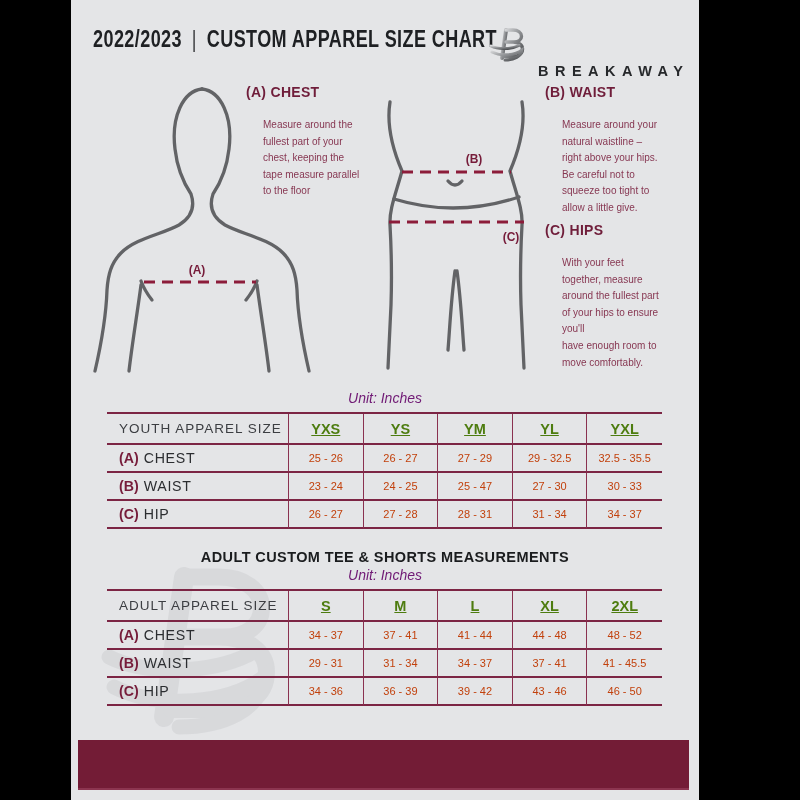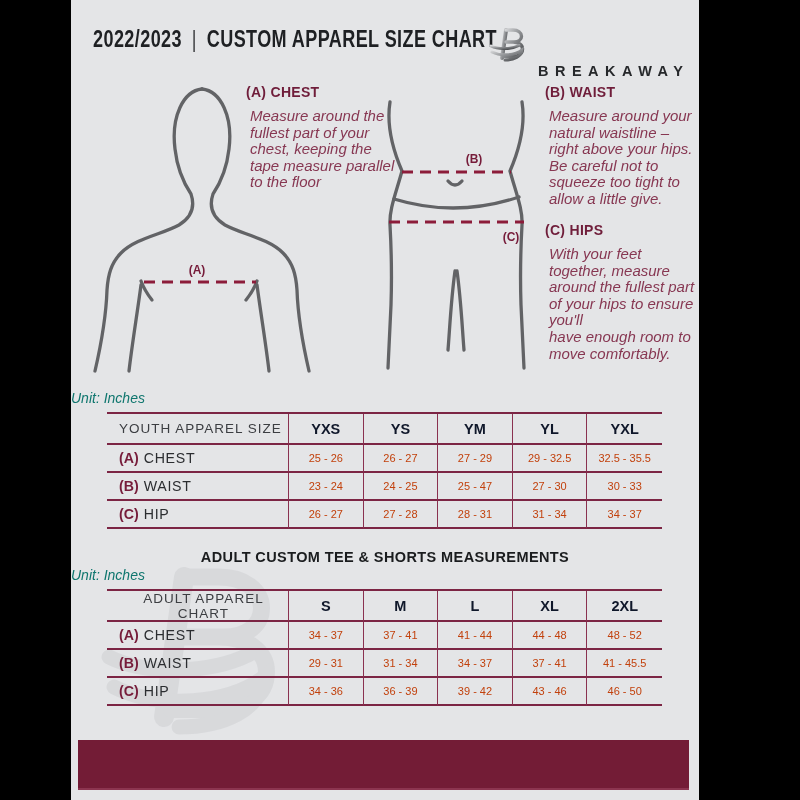--- a/index.html
+++ b/index.html
@@ -17,48 +17,48 @@
 
   
   .figures{position:absolute;left:0;top:75px;}
   .figures path{fill:none;stroke:#626366;stroke-width:3.3;stroke-linecap:round;}
   .figures path.dash{stroke:#8c1c3a;stroke-width:3.2;stroke-dasharray:11 7;stroke-linecap:butt;}
   .figures text{font-family:"Liberation Sans",sans-serif;font-size:12px;font-weight:bold;fill:#761c3a;}
 
   
   .sect{position:absolute;width:160px;}
   .sect h3{margin:0 0 8px 0;font-size:14px;font-weight:800;color:#6f1d3a;letter-spacing:.3px;}
-  .sect p{margin:4px;font-size:15px;font-style:italic;color:#873752;line-height:16.6px;
+  .sect p{margin:17px;font-size:10px;color:#873752;line-height:16.6px;
           white-space:pre-line;}
   #sect-chest{left:175px;top:84px;}
   #sect-waist{left:474px;top:84px;}
   #sect-hips{left:474px;top:222px;}
 
   
   .watermark{position:absolute;left:18px;top:552px;z-index:0;opacity:.55;}
   .watermark path{fill:none;stroke:#cfd0d3;stroke-linecap:round;}
 
   
   .tbl-title{position:absolute;width:628px;text-align:center;font-size:14.5px;font-weight:800;
              color:#1a1c1e;letter-spacing:.4px;z-index:1;}
-  .tbl-unit{position:absolute;width:628px;font-size:14px;font-style:italic;
-            color:#0f766e;z-index:1;}
+  .tbl-unit{position:absolute;width:628px;text-align:center;font-size:14px;font-style:italic;
+            color:#701a75;z-index:1;}
   #youth-title{top:371px;} #youth-unit{top:390px;}
   #adult-title{top:549px;} #adult-unit{top:567px;}
   .size-table{position:absolute;left:36px;width:555px;display:grid;
-              grid-template-columns:182px repeat(5,1fr);border-top:2px solid #7c2544;z-index:1;text-align:center;}
+              grid-template-columns:182px repeat(5,1fr);border-top:2px solid #7c2544;z-index:1;}
   #youth-table{top:412px;} #adult-table{top:589px;}
   .size-table .cell{display:flex;align-items:center;justify-content:center;
                     border-bottom:2px solid #7c2544;box-sizing:border-box;height:28px;
                     font-size:11px;color:#c2410c;}
   .size-table .cell.vline{border-right:1px solid #8a3150;}
   .size-table .hrow{height:31px;}
   .size-table .corner{justify-content:flex-start;padding-left:12px;font-size:13.5px;
                       color:#3c3e42;letter-spacing:1px;}
-  .size-table .szhead{font-weight:bold;font-size:14.5px;color:#0f172a;}
+  .size-table .szhead{font-weight:bold;font-size:14.5px;color:#4d7c0f;text-decoration:underline;}
   .size-table .rowlabel{justify-content:flex-start;padding-left:12px;letter-spacing:.7px;
                         font-size:14.2px;color:#2b2d30;}
   .size-table .rowlabel b{color:#761c3a;margin-right:5px;letter-spacing:0;}
 
   
   .footer-bar{position:absolute;left:7px;top:740px;width:611px;height:50px;background:#731c36;
               border-bottom:2px solid #8c3550;box-sizing:border-box;z-index:1;}
 </style>
 </head>
 <body>
@@ -176,21 +176,21 @@
       <div class="cell vline val">26 - 27</div>
       <div class="cell vline val">27 - 28</div>
       <div class="cell vline val">28 - 31</div>
       <div class="cell vline val">31 - 34</div>
       <div class="cell val">34 - 37</div>
     </div>
 
   <div class="tbl-title" id="adult-title">ADULT CUSTOM TEE &amp; SHORTS MEASUREMENTS</div>
   <div class="tbl-unit" id="adult-unit">Unit: Inches</div>
   <div class="size-table" id="adult-table">
-      <div class="cell hrow corner vline">ADULT APPAREL CHART</div>
+      <div class="cell hrow corner vline">ADULT APPAREL SIZE</div>
       <div class="cell hrow szhead vline">S</div>
       <div class="cell hrow szhead vline">M</div>
       <div class="cell hrow szhead vline">L</div>
       <div class="cell hrow szhead vline">XL</div>
       <div class="cell hrow szhead">2XL</div>
       <div class="cell rowlabel vline"><b>(A)</b>CHEST</div>
       <div class="cell vline val">34 - 37</div>
       <div class="cell vline val">37 - 41</div>
       <div class="cell vline val">41 - 44</div>
       <div class="cell vline val">44 - 48</div>

